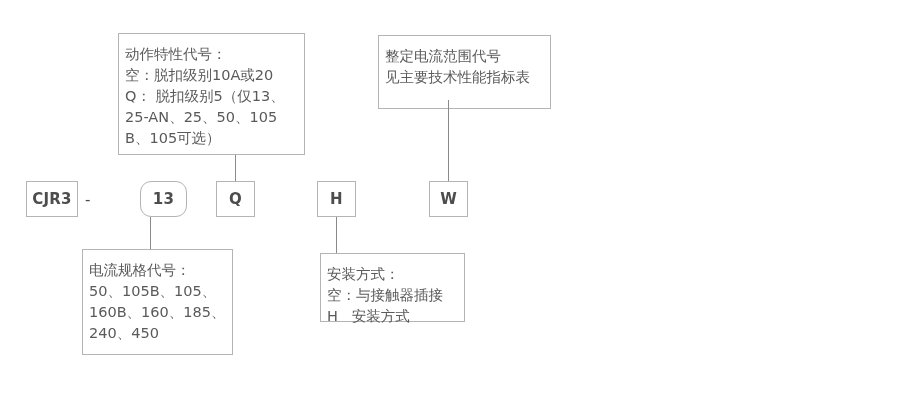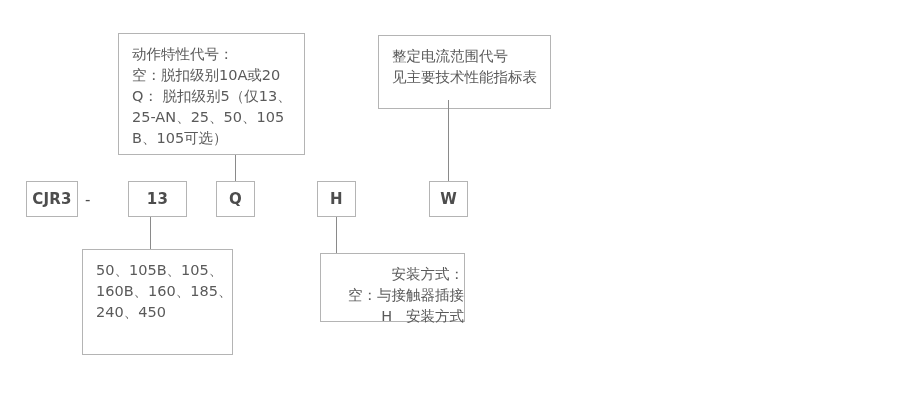--- a/index.html
+++ b/index.html
@@ -34,21 +34,21 @@
     align-items: center;
     justify-content: center;
     font-size: 15px;
     color: #4d4d4d;
     letter-spacing: 0.2px;
     font-weight: bold;
   }
 
   
   .desc-box {
-    padding: 10px 0 10px 13px;
+    padding: 10px 0 10px 6px;
   }
   .desc-line {
     font-size: 14.5px;
     line-height: 21px;
     color: #5a5a5a;
     white-space: pre;
   }
 
   
   .vline {
@@ -86,45 +86,46 @@
   </div>
 
   <div class="vline" style="left:448px; top:100px; height:81px;"></div>
 
   <div class="box code-box" style="left:26px; top:181px; width:52px; height:36px;">
     <span>CJR3</span>
   </div>
 
   <div class="dash" style="left:85px; top:193px;">-</div>
 
-  <div class="box code-box" style="left:128px; top:181px; width:59px; height:36px;">
+  <div class="box code-box" style="left:140px; top:181px; width:47px; height:36px;border-radius:11px;">
     <span>13</span>
   </div>
 
   <div class="box code-box" style="left:216px; top:181px; width:39px; height:36px;">
     <span>Q</span>
   </div>
 
   <div class="box code-box" style="left:317px; top:181px; width:39px; height:36px;">
     <span>H</span>
   </div>
 
   <div class="box code-box" style="left:429px; top:181px; width:39px; height:36px;">
     <span>W</span>
   </div>
 
   <div class="vline" style="left:150px; top:217px; height:32px;"></div>
 
   <div class="vline" style="left:336px; top:217px; height:36px;"></div>
 
   <div class="box desc-box" style="left:82px; top:249px; width:151px; height:106px;">
+    <div class="desc-line">电流规格代号：</div>
     <div class="desc-line">50、105B、105、</div>
     <div class="desc-line">160B、160、185、</div>
     <div class="desc-line">240、450</div>
   </div>
 
-  <div class="box desc-box" style="left:320px; top:253px; width:145px; height:69px;text-align:right;">
+  <div class="box desc-box" style="left:320px; top:253px; width:145px; height:69px;">
     <div class="desc-line">安装方式：</div>
     <div class="desc-line">空：与接触器插接</div>
     <div class="desc-line">H   安装方式</div>
   </div>
 
 </div>
 
 </body></html>

